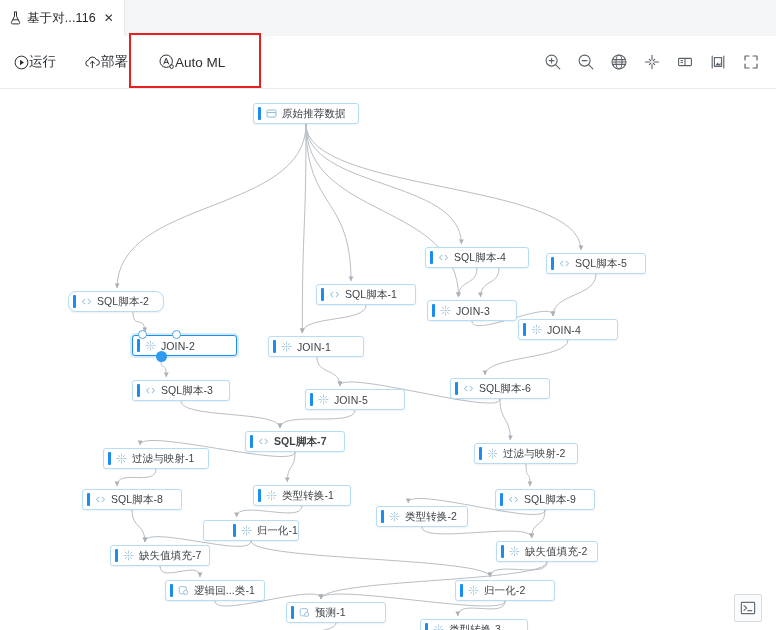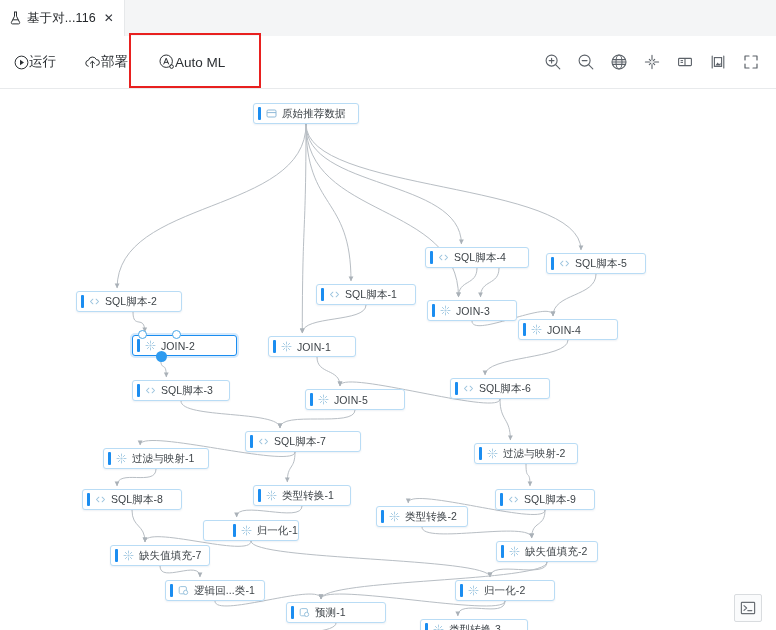--- a/index.html
+++ b/index.html
@@ -284,21 +284,21 @@
         </div>
         <div class="node" style="left: 546px; top: 164px; width: 100px;">
           <span class="bar"></span>
           <span class="nico">
             <svg width="12" height="11" viewBox="0 0 12 11">
               <path d="M4.2 3L1.6 5.5 4.2 8M7.8 3l2.6 2.5L7.8 8" fill="none" stroke="#9cc4de" stroke-width="1.1" stroke-linecap="round" stroke-linejoin="round"></path>
             </svg>
           </span>
           <span class="nlabel">SQL脚本-5</span>
         </div>
-        <div class="node" style="left: 76px; top: 202px; width: 106px;">
+        <div class="node" style="left: 68px; top: 202px; width: 96px; border-radius: 8px;">
           <span class="bar"></span>
           <span class="nico">
             <svg width="12" height="11" viewBox="0 0 12 11">
               <path d="M4.2 3L1.6 5.5 4.2 8M7.8 3l2.6 2.5L7.8 8" fill="none" stroke="#9cc4de" stroke-width="1.1" stroke-linecap="round" stroke-linejoin="round"></path>
             </svg>
           </span>
           <span class="nlabel">SQL脚本-2</span>
         </div>
         <div class="node" style="left: 316px; top: 195px; width: 100px;">
           <span class="bar"></span>
@@ -338,21 +338,21 @@
           <span class="nico">
             <svg width="11" height="11" viewBox="0 0 11 11">
               <g stroke="#a9cde4" stroke-width="1" stroke-linecap="round">
                 <path d="M5.5 1v2.1M5.5 7.9V10M1 5.5h2.1M7.9 5.5H10M2.3 2.3l1.5 1.5M8.7 8.7L7.2 7.2M8.7 2.3L7.2 3.8M2.3 8.7l1.5-1.5"></path>
               </g>
               <circle cx="5.5" cy="5.5" r="1.1" fill="#a9cde4"></circle>
             </svg>
           </span>
           <span class="nlabel">JOIN-2</span>
         </div>
-        <div class="node" style="left: 268px; top: 247px; width: 88px;">
+        <div class="node" style="left: 268px; top: 247px; width: 96px;">
           <span class="bar"></span>
           <span class="nico">
             <svg width="11" height="11" viewBox="0 0 11 11">
               <g stroke="#a9cde4" stroke-width="1" stroke-linecap="round">
                 <path d="M5.5 1v2.1M5.5 7.9V10M1 5.5h2.1M7.9 5.5H10M2.3 2.3l1.5 1.5M8.7 8.7L7.2 7.2M8.7 2.3L7.2 3.8M2.3 8.7l1.5-1.5"></path>
               </g>
               <circle cx="5.5" cy="5.5" r="1.1" fill="#a9cde4"></circle>
             </svg>
           </span>
           <span class="nlabel">JOIN-1</span>
@@ -380,21 +380,21 @@
         </div>
         <div class="node" style="left: 450px; top: 289px; width: 100px;">
           <span class="bar"></span>
           <span class="nico">
             <svg width="12" height="11" viewBox="0 0 12 11">
               <path d="M4.2 3L1.6 5.5 4.2 8M7.8 3l2.6 2.5L7.8 8" fill="none" stroke="#9cc4de" stroke-width="1.1" stroke-linecap="round" stroke-linejoin="round"></path>
             </svg>
           </span>
           <span class="nlabel">SQL脚本-6</span>
         </div>
-        <div class="node" style="left: 245px; top: 342px; width: 116px;">
+        <div class="node" style="left: 245px; top: 342px; width: 100px; font-weight: bold;">
           <span class="bar"></span>
           <span class="nico">
             <svg width="12" height="11" viewBox="0 0 12 11">
               <path d="M4.2 3L1.6 5.5 4.2 8M7.8 3l2.6 2.5L7.8 8" fill="none" stroke="#9cc4de" stroke-width="1.1" stroke-linecap="round" stroke-linejoin="round"></path>
             </svg>
           </span>
           <span class="nlabel">SQL脚本-7</span>
         </div>
         <div class="node" style="left: 103px; top: 359px; width: 106px;">
           <span class="bar"></span>

